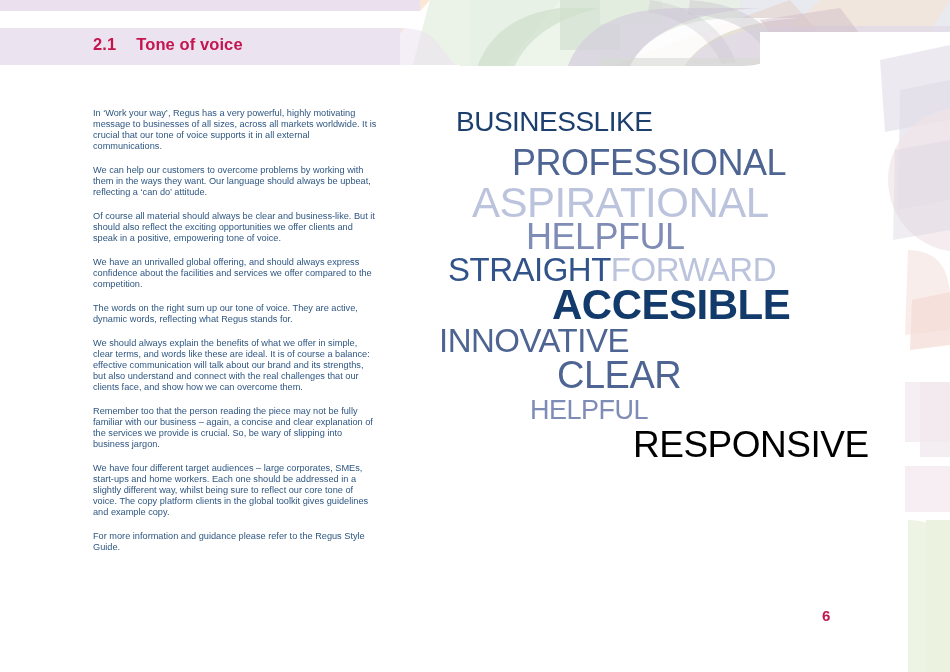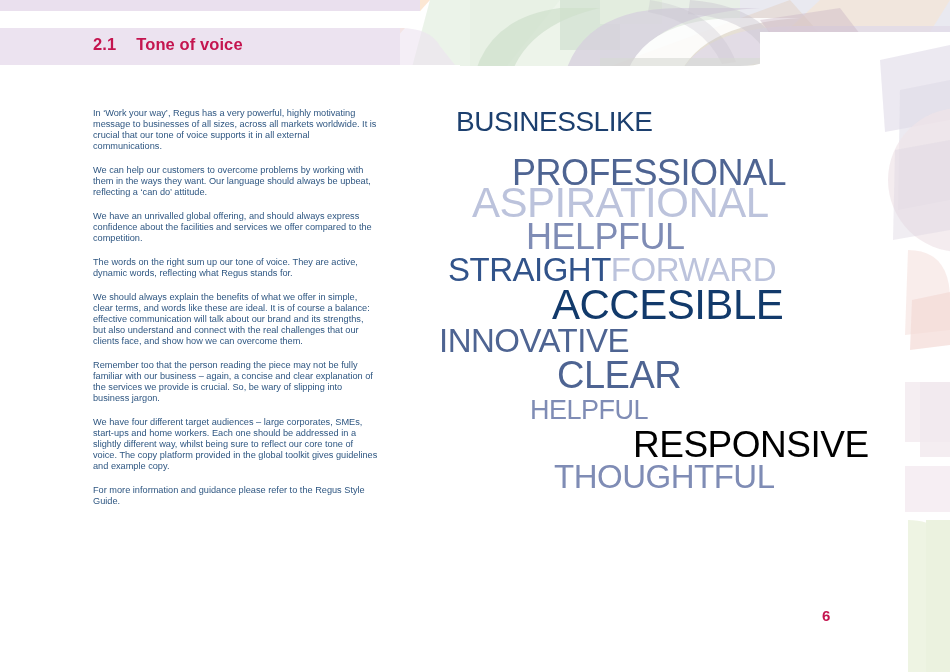--- a/index.html
+++ b/index.html
@@ -160,37 +160,37 @@
 
   <div id="header-area">
     <div id="section-heading">
       <span class="num">2.1</span><span>Tone of voice</span>
     </div>
   </div>
 
   <div id="copy-column">
     <p>In ‘Work your way’, Regus has a very powerful, highly motivating message to businesses of all sizes, across all markets worldwide. It is crucial that our tone of voice supports it in all external communications.</p>
     <p>We can help our customers to overcome problems by working with them in the ways they want. Our language should always be upbeat, reflecting a ‘can do’ attitude.</p>
+    <p>Of course all material should always be clear and business-like. But it should also reflect the exciting opportunities we offer clients and speak in a positive, empowering tone of voice.</p>
     <p>We have an unrivalled global offering, and should always express confidence about the facilities and services we offer compared to the competition.</p>
     <p>The words on the right sum up our tone of voice. They are active, dynamic words, reflecting what Regus stands for.</p>
     <p>We should always explain the benefits of what we offer in simple, clear terms, and words like these are ideal. It is of course a balance: effective communication will talk about our brand and its strengths, but also understand and connect with the real challenges that our clients face, and show how we can overcome them.</p>
     <p>Remember too that the person reading the piece may not be fully familiar with our business – again, a concise and clear explanation of the services we provide is crucial. So, be wary of slipping into business jargon.</p>
-    <p>We have four different target audiences – large corporates, SMEs, start-ups and home workers. Each one should be addressed in a slightly different way, whilst being sure to reflect our core tone of voice. The copy platform provided in the global toolkit gives guidelines and example copy.</p>
+    <p>We have four different target audiences – large corporates, SMEs, start-ups and home workers. Each one should be addressed in a slightly different way, whilst being sure to reflect our core tone of voice. The copy platform clients in the global toolkit gives guidelines and example copy.</p>
     <p>For more information and guidance please refer to the Regus Style Guide.</p>
   </div>
 
   <div id="word-cloud">
       <div class="cloud-line" style="left: 26px; top: 8px; font-size: 28px;"><span class="cloud-word" style="color: rgb(28, 63, 110);">BUSINESSLIKE</span></div>
-      <div class="cloud-line" style="left: 82px; top: 55px; font-size: 36px;"><span class="cloud-word" style="color: rgb(78, 100, 146);">PROFESSIONAL</span></div>
+      <div class="cloud-line" style="left: 82px; top: 45px; font-size: 36px;"><span class="cloud-word" style="color: rgb(78, 100, 146);">PROFESSIONAL</span></div>
       <div class="cloud-line" style="left: 42px; top: 82px; font-size: 42px;"><span class="cloud-word" style="color: rgb(188, 195, 220);">ASPIRATIONAL</span></div>
       <div class="cloud-line" style="left: 96px; top: 119px; font-size: 36px;"><span class="cloud-word" style="color: rgb(127, 140, 181);">HELPFUL</span></div>
       <div class="cloud-line" style="left: 18px; top: 153px; font-size: 33px;"><span class="cloud-word" style="color: rgb(49, 83, 138);">STRAIGHT</span><span class="cloud-word" style="color: rgb(188, 195, 220);">FORWARD</span></div>
-      <div class="cloud-line" style="left: 122px; top: 184px; font-size: 42px;"><span class="cloud-word" style="color: rgb(18, 58, 107);">ACCESIBLE</span></div>
+      <div class="cloud-line" style="left: 122px; top: 184px; font-size: 42px;"><span class="cloud-word" style="color: rgb(18, 58, 107); font-weight: bold;">ACCESIBLE</span></div>
       <div class="cloud-line" style="left: 9px; top: 224px; font-size: 33px;"><span class="cloud-word" style="color: rgb(78, 100, 146);">INNOVATIVE</span></div>
       <div class="cloud-line" style="left: 100px; top: 297px; font-size: 27px;"><span class="cloud-word" style="color: rgb(127, 140, 181);">HELPFUL</span></div>
       <div class="cloud-line" style="left: 127px; top: 256px; font-size: 38px;"><span class="cloud-word" style="color: rgb(78, 100, 146);">CLEAR</span></div>
       <div class="cloud-line" style="left: 203px; top: 326px; font-size: 37px;"><span class="cloud-word" style="color: #000000;">RESPONSIVE</span></div>
-      <div class="cloud-line" style="left: 124px; top: 360px; font-size: 33px;"><span class="cloud-word" style="color: rgb(127, 140, 181);">THOUGHTFUL</span></div>
     </div>
 
   <div id="page-number">6</div>
 
 </div>
 
 </body></html>

